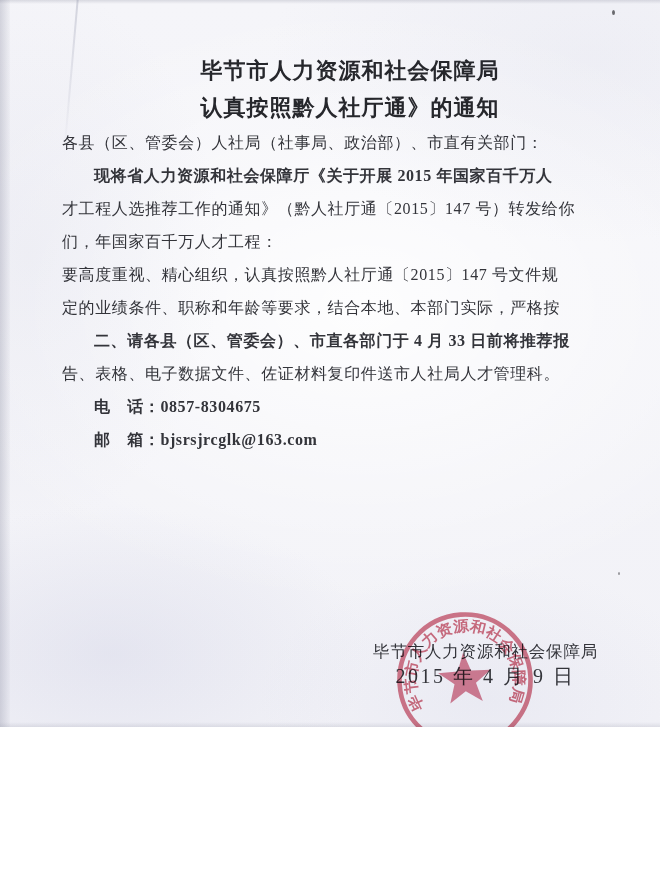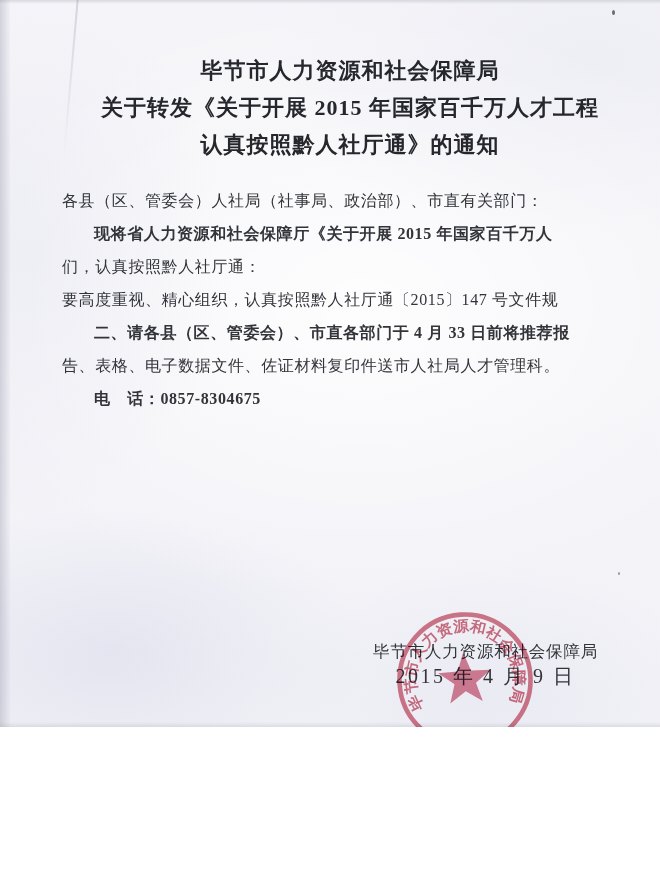--- a/index.html
+++ b/index.html
@@ -34,21 +34,21 @@
   .speck.s2{left:618px;top:572px;width:2px;height:3px;opacity:.5;}
 
   .doc{position:absolute;left:0;top:0;right:0;padding:52px 58px 0 62px;}
 
   .title-block{text-align:center;color:#26272c;}
   .title-line{
     font-size:22px;font-weight:bold;line-height:37px;letter-spacing:1px;
     white-space:nowrap;
   }
 
-  .body-block{margin-top:21px;}
+  .body-block{}
   .body-line{
     font-size:16px;line-height:33px;letter-spacing:.6px;white-space:nowrap;
     color:#33343a;
   }
   .body-line.indent{text-indent:2em;font-weight:bold;}
 
   .signature{position:absolute;right:98px;top:641px;text-align:center;color:#33343a;}
   .sig-org{font-size:16.5px;letter-spacing:.8px;white-space:nowrap;}
   .sig-date{font-size:20px;letter-spacing:2.5px;white-space:nowrap;}
 
@@ -68,32 +68,34 @@
   <div class="edge-right"></div>
   <div class="edge-bottom"></div>
   <div class="fold-line"></div>
   <div class="speck s1"></div>
   <div class="speck s2"></div>
 
   <div class="doc">
 
     <div class="title-block">
       <div class="title-line">毕节市人力资源和社会保障局</div>
-      <div class="title-line">关于转发《关于开展 2015 年国家百千万人才工程</div>
       <div class="title-line">认真按照黔人社厅通》的通知</div>
     </div>
 
     <div class="body-block">
       <div class="body-line">各县（区、管委会）人社局（社事局、政治部）、市直有关部门：</div>
       <div class="body-line indent">现将省人力资源和社会保障厅《关于开展 2015 年国家百千万人</div>
-      <div class="body-line">们，认真按照黔人社厅通：</div>
+      <div class="body-line">才工程人选推荐工作的通知》（黔人社厅通〔2015〕147 号）转发给你</div>
+      <div class="body-line">们，年国家百千万人才工程：</div>
       <div class="body-line">要高度重视、精心组织，认真按照黔人社厅通〔2015〕147 号文件规</div>
+      <div class="body-line">定的业绩条件、职称和年龄等要求，结合本地、本部门实际，严格按</div>
       <div class="body-line indent">二、请各县（区、管委会）、市直各部门于 4 月 33 日前将推荐报</div>
       <div class="body-line">告、表格、电子数据文件、佐证材料复印件送市人社局人才管理科。</div>
       <div class="body-line indent">电　话：0857-8304675</div>
+      <div class="body-line indent">邮　箱：bjsrsjrcglk@163.com</div>
     </div>
 
   </div>
 
   <div class="signature">
     <div class="sig-org">毕节市人力资源和社会保障局</div>
     <div class="sig-date">2015 年 4 月 9 日</div>
   </div>
 
   <svg class="seal" viewBox="0 0 170 170">

